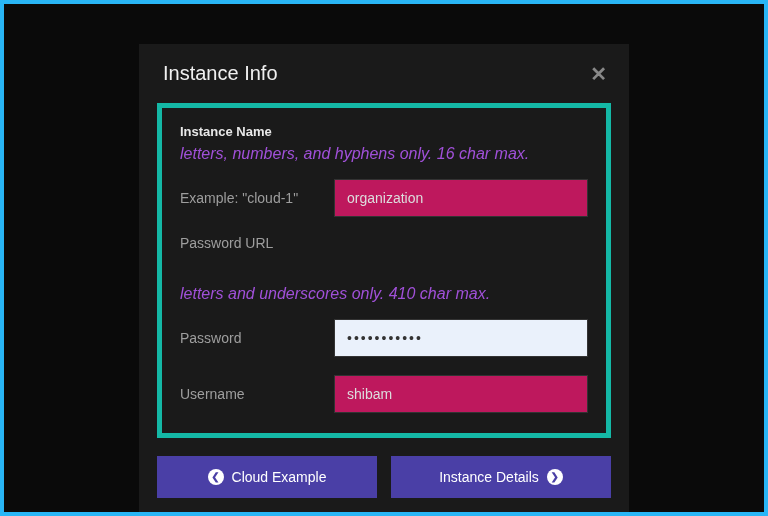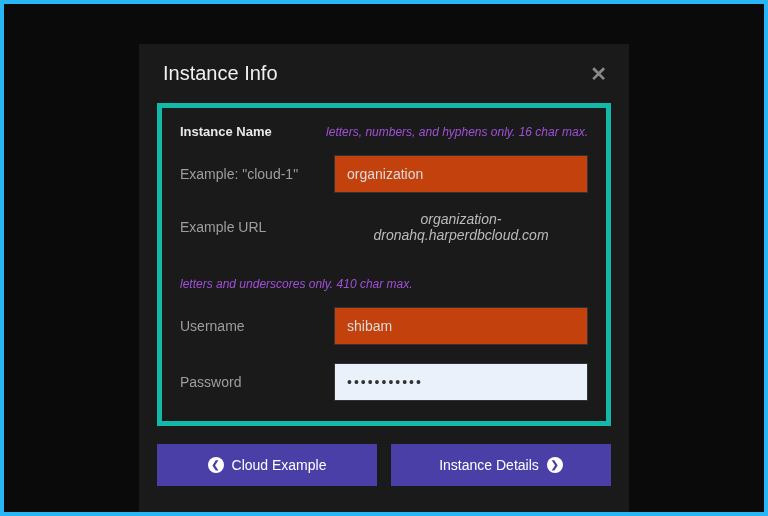--- a/index.html
+++ b/index.html
@@ -50,40 +50,40 @@
     margin-bottom: 16px;
     flex-wrap: wrap;
     gap: 6px;
   }
   .section-title {
     font-size: 13px;
     font-weight: bold;
     color: #e8e8e8;
   }
   .section-hint {
-    font-size: 12px;
+    font-size: 16px;
     font-style: italic;
     color: #a050d8;
   }
   .form-row {
     display: flex;
     align-items: center;
     margin-bottom: 18px;
     gap: 14px;
   }
   .form-row:last-child { margin-bottom: 0; }
   .label {
     width: 140px;
     font-size: 14px;
     color: #9e9e9e;
     flex-shrink: 0;
   }
   .input {
     flex: 1;
-    background: #c2410c;
+    background: #be185d;
     border: 1px solid #333;
     color: #ddd;
     font-size: 14px;
     padding: 10px 12px;
     outline: none;
   }
   .input.light {
     background: #eaf1fb;
     color: #333;
     letter-spacing: 2px;
@@ -145,38 +145,37 @@
         <span class="section-title">Instance Name</span>
         <span class="section-hint">letters, numbers, and hyphens only. 16 char max.</span>
       </div>
 
       <div class="form-row">
         <div class="label">Example: "cloud-1"</div>
         <input class="input" type="text" value="organization" style="">
       </div>
 
       <div class="form-row">
-        <div class="label">Example URL</div>
-        <div class="url-value">organization-dronahq.harperdbcloud.com</div>
+        <div class="label">Password URL</div>
       </div>
 
       <div class="divider-space"></div>
 
       <div class="section-head">
         <span class="section-hint">letters and underscores only. 410 char max.</span>
       </div>
 
       <div class="form-row">
-        <div class="label">Username</div>
-        <input class="input" type="text" value="shibam" style="">
+        <div class="label">Password</div>
+        <input class="input light" type="text" value="•••••••••••" style="">
       </div>
 
       <div class="form-row">
-        <div class="label">Password</div>
-        <input class="input light" type="text" value="•••••••••••" style="">
+        <div class="label">Username</div>
+        <input class="input" type="text" value="shibam" style="">
       </div>
     </div>
 
   </div>
 
   <div class="footer">
     <button class="btn">
       <span class="chevron-circle">❮</span>
       <span>Cloud Example</span>
     </button>

